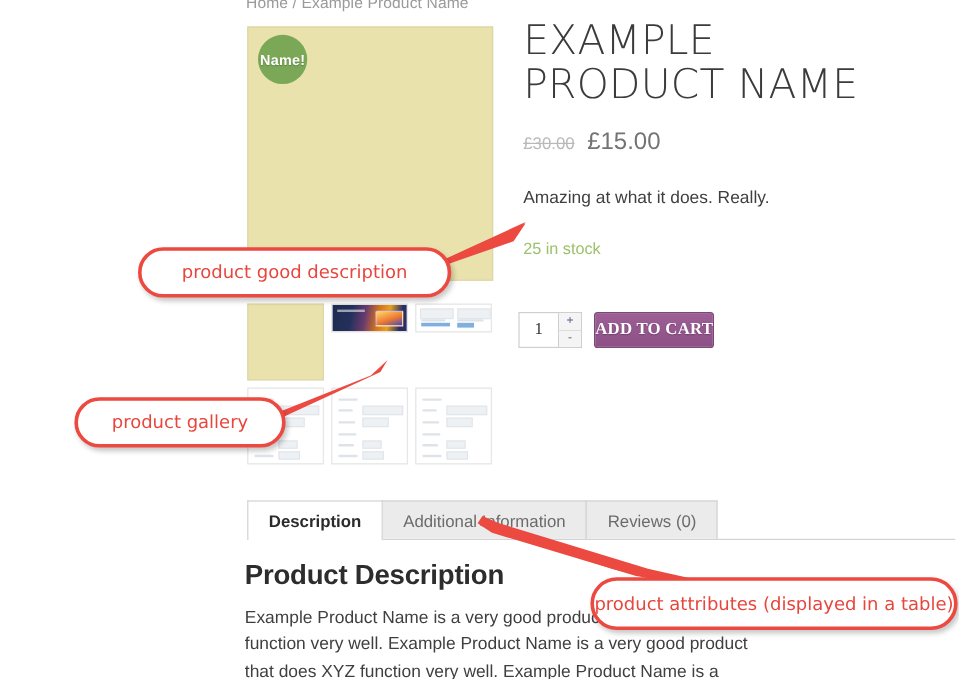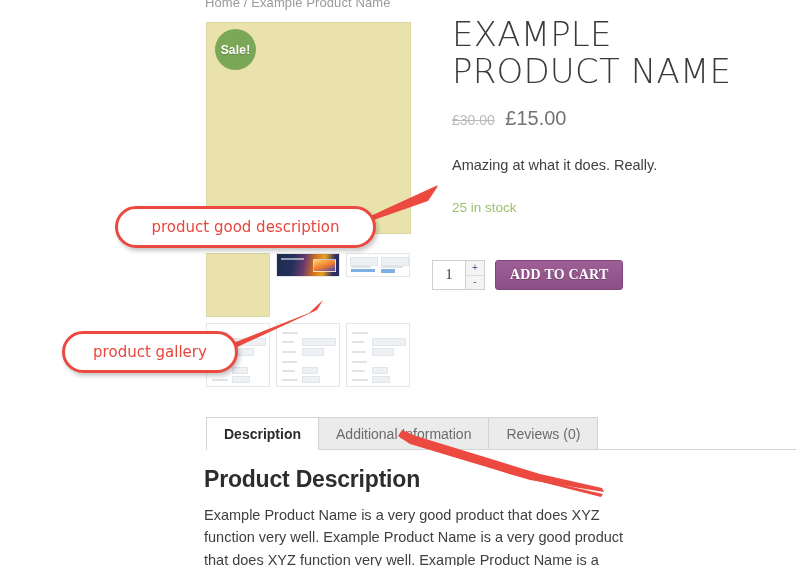--- a/index.html
+++ b/index.html
@@ -128,21 +128,21 @@
   }
   .shot-form .blue {
     position: absolute;
     background: #7fb0e0;
     height: 3px;
   }
 
   
   #summary {
     position: absolute;
-    left: 452px; top: 16px;
+    left: 436px; top: 16px;
     width: 330px;
   }
   #product-title {
     font-size: 34px;
     line-height: 1.08;
     font-weight: 300;
     color: #3b3b3b;
     letter-spacing: .2px;
     margin: 0;
     text-transform: uppercase;
@@ -215,21 +215,21 @@
     display: flex;
     align-items: center;
     justify-content: center;
     cursor: pointer;
     user-select: none;
   }
   #qty-up { border-bottom: 1px solid #dcdcdc; }
   #add-to-cart {
     margin-left: 10px;
     height: 30px;
-    padding: 0 14px;
+    padding: 0 0;
     background: linear-gradient(180deg,#9d5f96 0%,#8c4f86 100%);
     border: 1px solid #7e4578;
     border-radius: 3px;
     color: #ffffff;
     font-size: 14px;
     font-weight: bold;
     font-family: "Liberation Serif", serif;
     letter-spacing: .2px;
     display: flex;
     align-items: center;
@@ -335,21 +335,21 @@
   #arrow-attributes { left: 390px; top: 430px; }
 </style>
 </head>
 <body>
 
 <div id="page">
 
   <div id="breadcrumb">Home / Example Product Name</div>
 
   <div id="product-image">
-    <div id="sale-badge">Sale!</div>
+    <div id="sale-badge">Name!</div>
   </div>
 
   <div id="gallery">
     <div class="gal-row">
       <div class="thumb main"></div>
       <div class="thumb wide">
         <div class="thumb-shot shot-dark"></div>
       </div>
       <div class="thumb wide">
         <div class="thumb-shot shot-form">
@@ -450,14 +450,15 @@
     <polygon points="118,0 104,13 18,47 0,53 2,57 30,48 112,10" fill="#ec4a41"></polygon>
   </svg>
 
   <svg class="arrow" id="arrow-attributes" width="215" height="70" viewBox="0 0 215 70">
     <polygon points="12,0 26,6 150,44 212,58 214,62 140,50 20,14 8,6" fill="#ec4a41"></polygon>
     <polygon points="14,2 30,12 160,52 213,64 211,67 120,44 10,8" fill="#ec4a41"></polygon>
   </svg>
 
   <div class="callout" id="callout-short-desc">product good description</div>
   <div class="callout" id="callout-gallery">product gallery</div>
+  <div class="callout" id="callout-attributes">product attributes (displayed in a table)</div>
 
 </div>
 
 </body></html>

